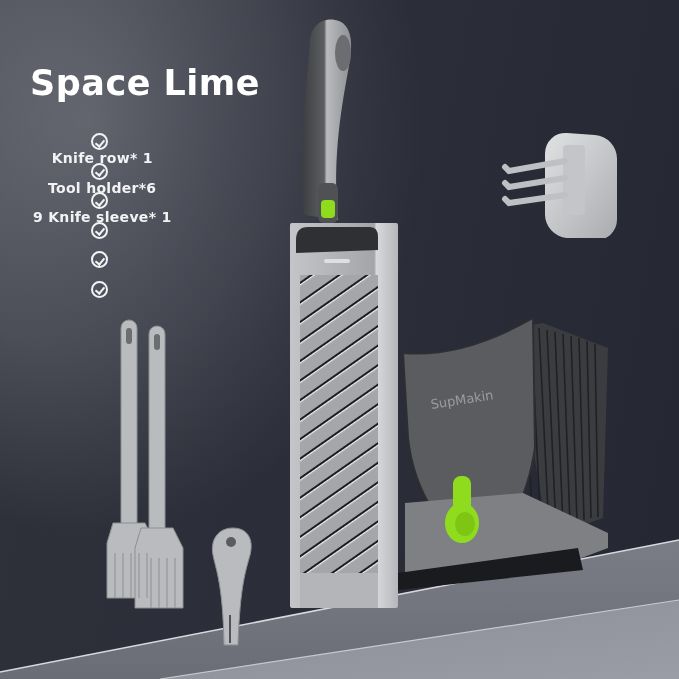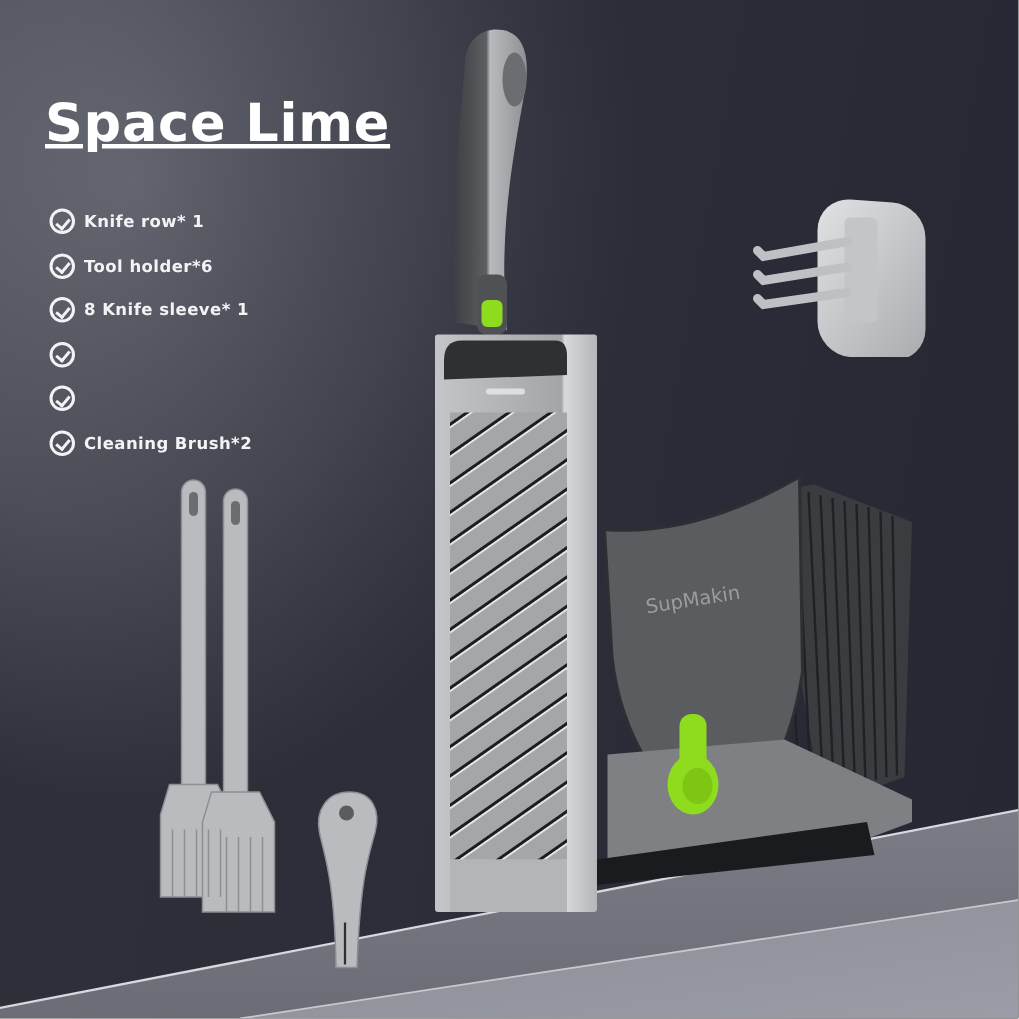--- a/index.html
+++ b/index.html
@@ -6,24 +6,24 @@
   body { width:679px; height:679px; overflow:hidden; position:relative;
     font-family:"DejaVu Sans", sans-serif; }
   .scene { position:absolute; inset:0; overflow:hidden;
     background: radial-gradient(ellipse 420px 520px at 90px 120px, #6c6f78 0%, #4f525b 45%, #2e303a 80%),
                 linear-gradient(90deg, #5a5d66 0%, #2c2e39 70%, #272934 100%);
     background-blend-mode: normal; }
   .bg-dark { position:absolute; inset:0;
     background: linear-gradient(100deg, rgba(110,113,122,0.0) 0%, rgba(40,42,54,0.55) 55%, rgba(35,37,48,0.85) 100%); }
   .shelf-top { position:absolute; left:0; top:0; width:679px; height:679px; }
   .title { position:absolute; left:30px; top:63px; color:#ffffff; font-weight:bold;
-    font-size:35px; letter-spacing:0.5px; font-family:"DejaVu Sans", sans-serif;text-decoration:underline; }
+    font-size:35px; letter-spacing:0.5px; font-family:"DejaVu Sans", sans-serif; }
   .list { position:absolute; left:33px; top:133px; margin:0; padding:0; list-style:none; }
-  .list li { display:flex; align-items:center; height:29.5px; color:#f3f3f5; font-size:11px;
-    font-weight:bold; letter-spacing:0.3px; }
+  .list li { display:flex; align-items:center; height:29.5px; color:#f3f3f5; font-size:14px;
+    font-weight:bold; letter-spacing:0.3px;flex-direction:column; }
   .check { width:17px; height:17px; border:2px solid #f3f3f5; border-radius:50%; box-sizing:border-box;
     margin-right:6px; position:relative; flex:0 0 auto; }
   .check::after { content:""; position:absolute; left:4px; top:2.5px; width:4px; height:7px;
     border-right:2px solid #f3f3f5; border-bottom:2px solid #f3f3f5; transform:rotate(40deg); }
   .obj { position:absolute; }
 </style>
 </head>
 <body>
 
 <div class="scene">
@@ -156,26 +156,25 @@
     <li>
         <span class="check"></span>
         <span>Knife row* 1</span>
       </li>
     <li>
         <span class="check"></span>
         <span>Tool holder*6</span>
       </li>
     <li>
         <span class="check"></span>
-        <span>8 Knife sleeve* 1</span>
+        <span>9 Knife sleeve* 1</span>
       </li>
     <li>
         <span class="check"></span>
       </li>
     <li>
         <span class="check"></span>
       </li>
     <li>
         <span class="check"></span>
-        <span>Cleaning Brush*2</span>
       </li>
   </ul>
 </div>
 
 </body></html>

